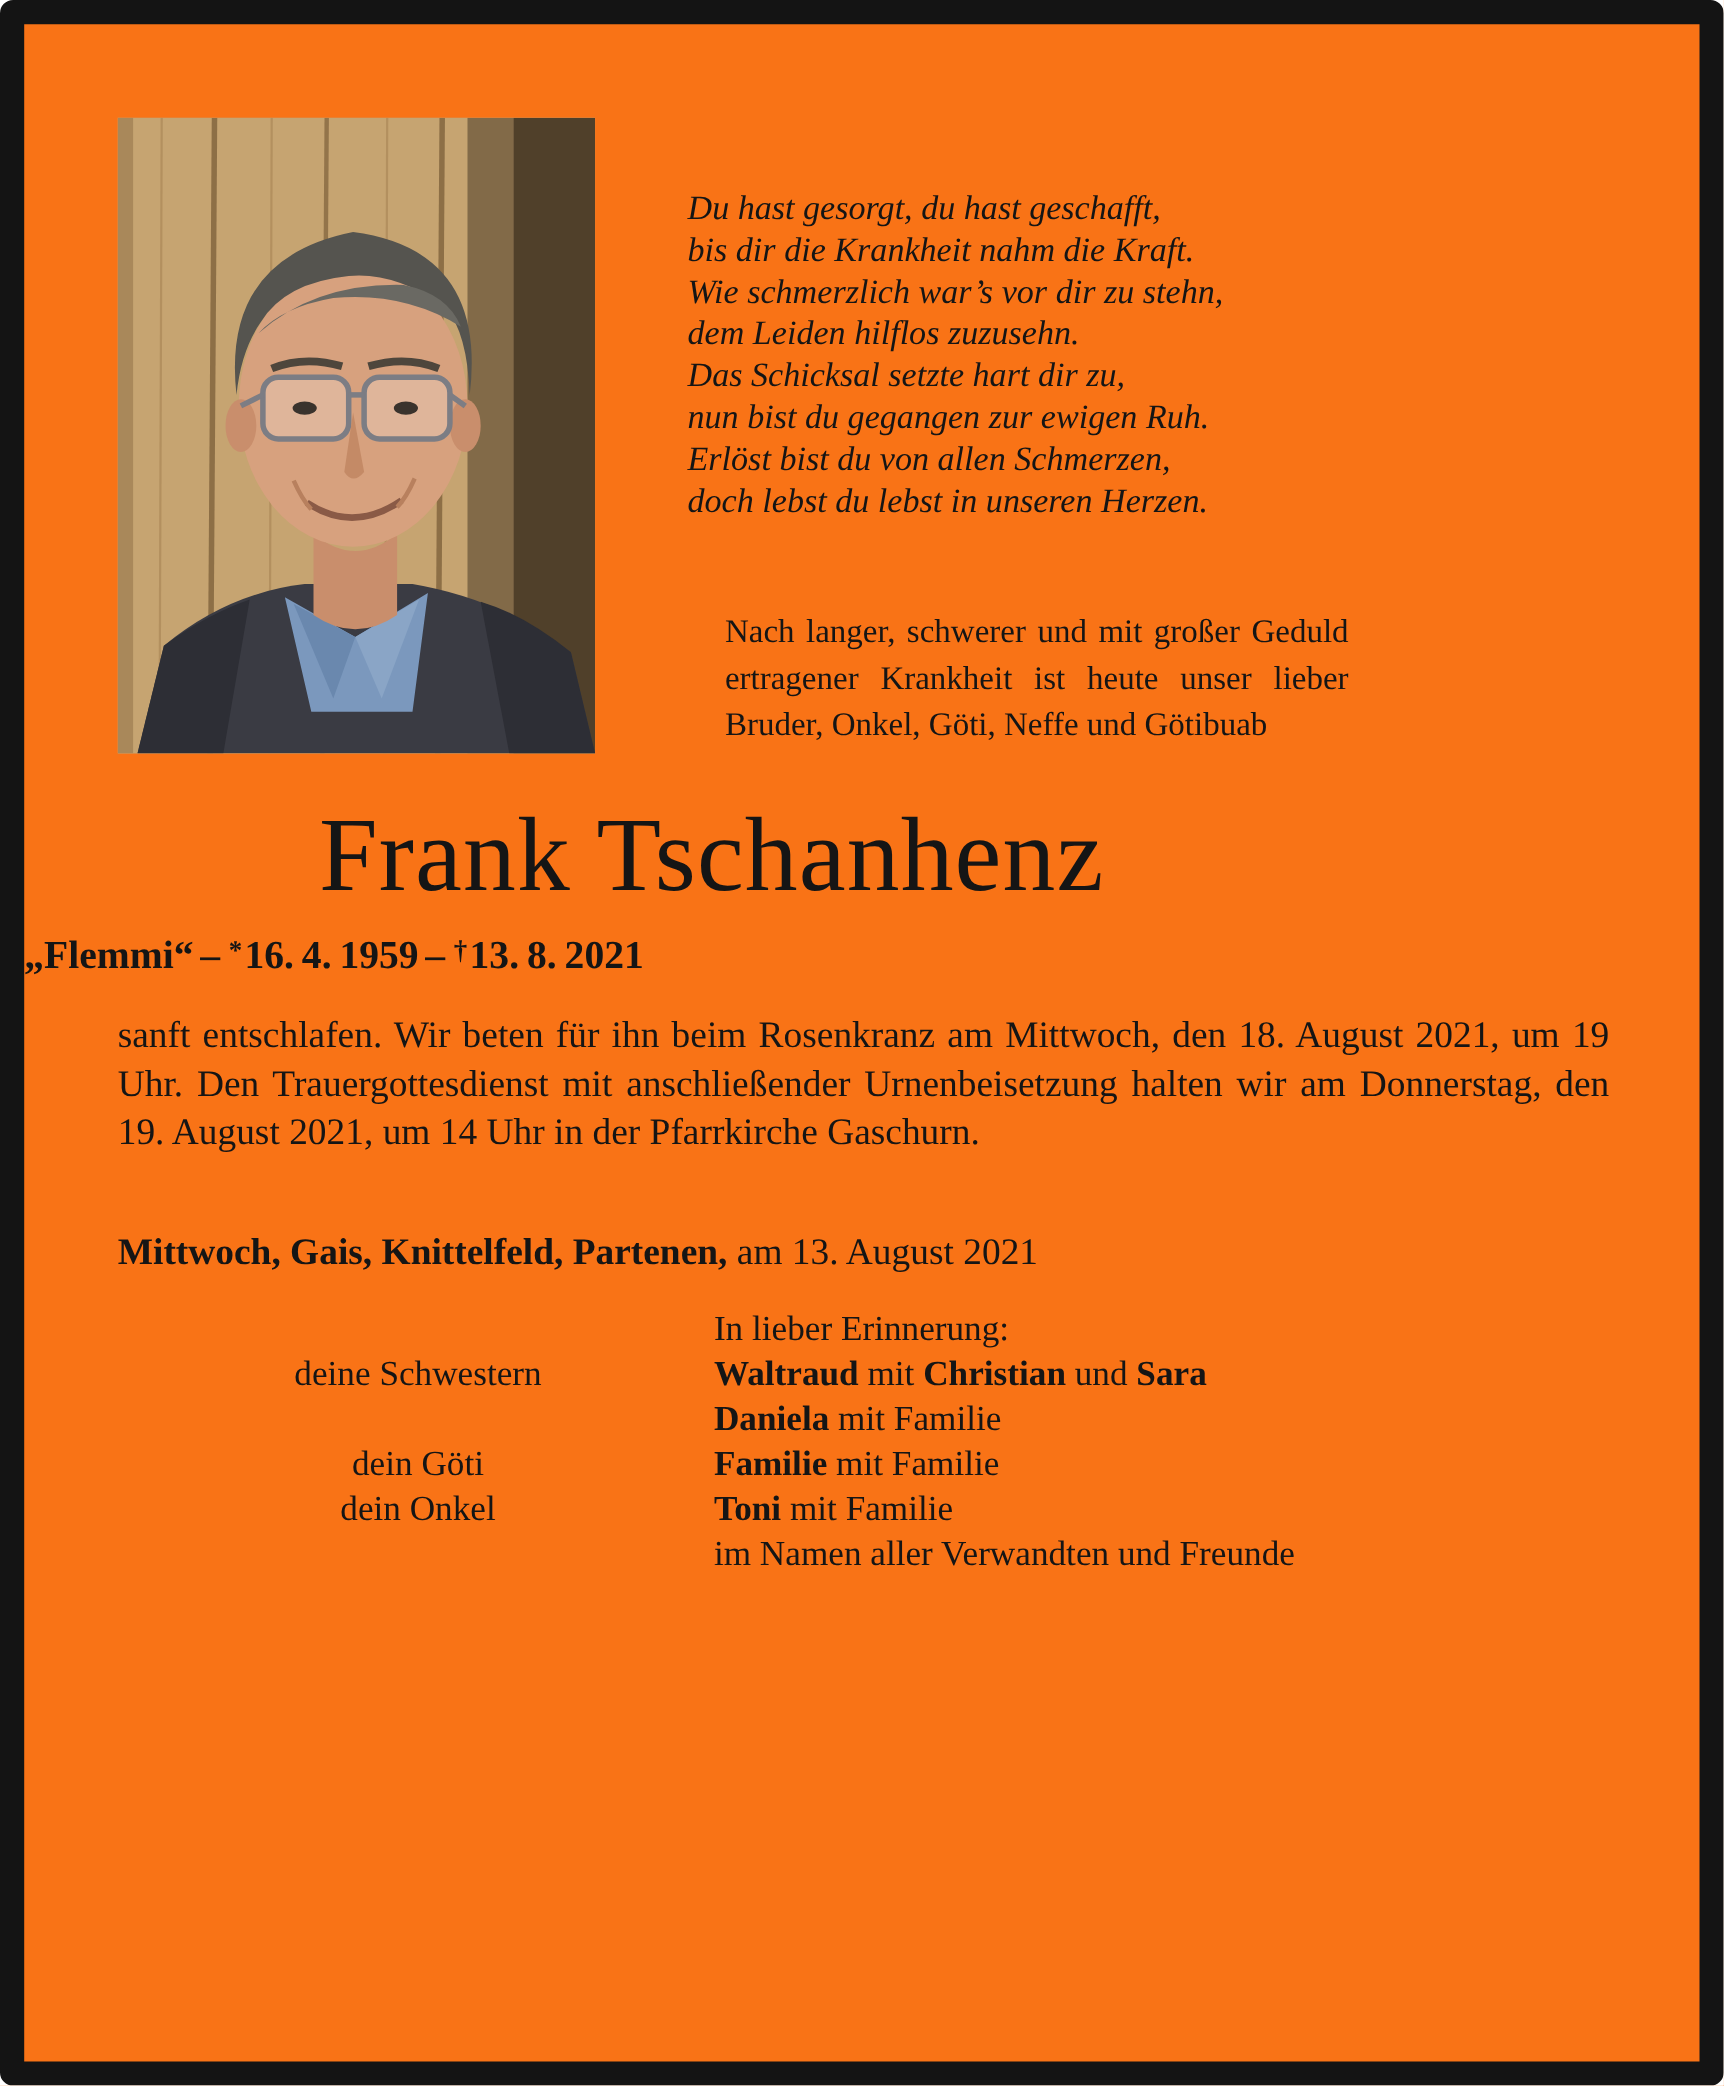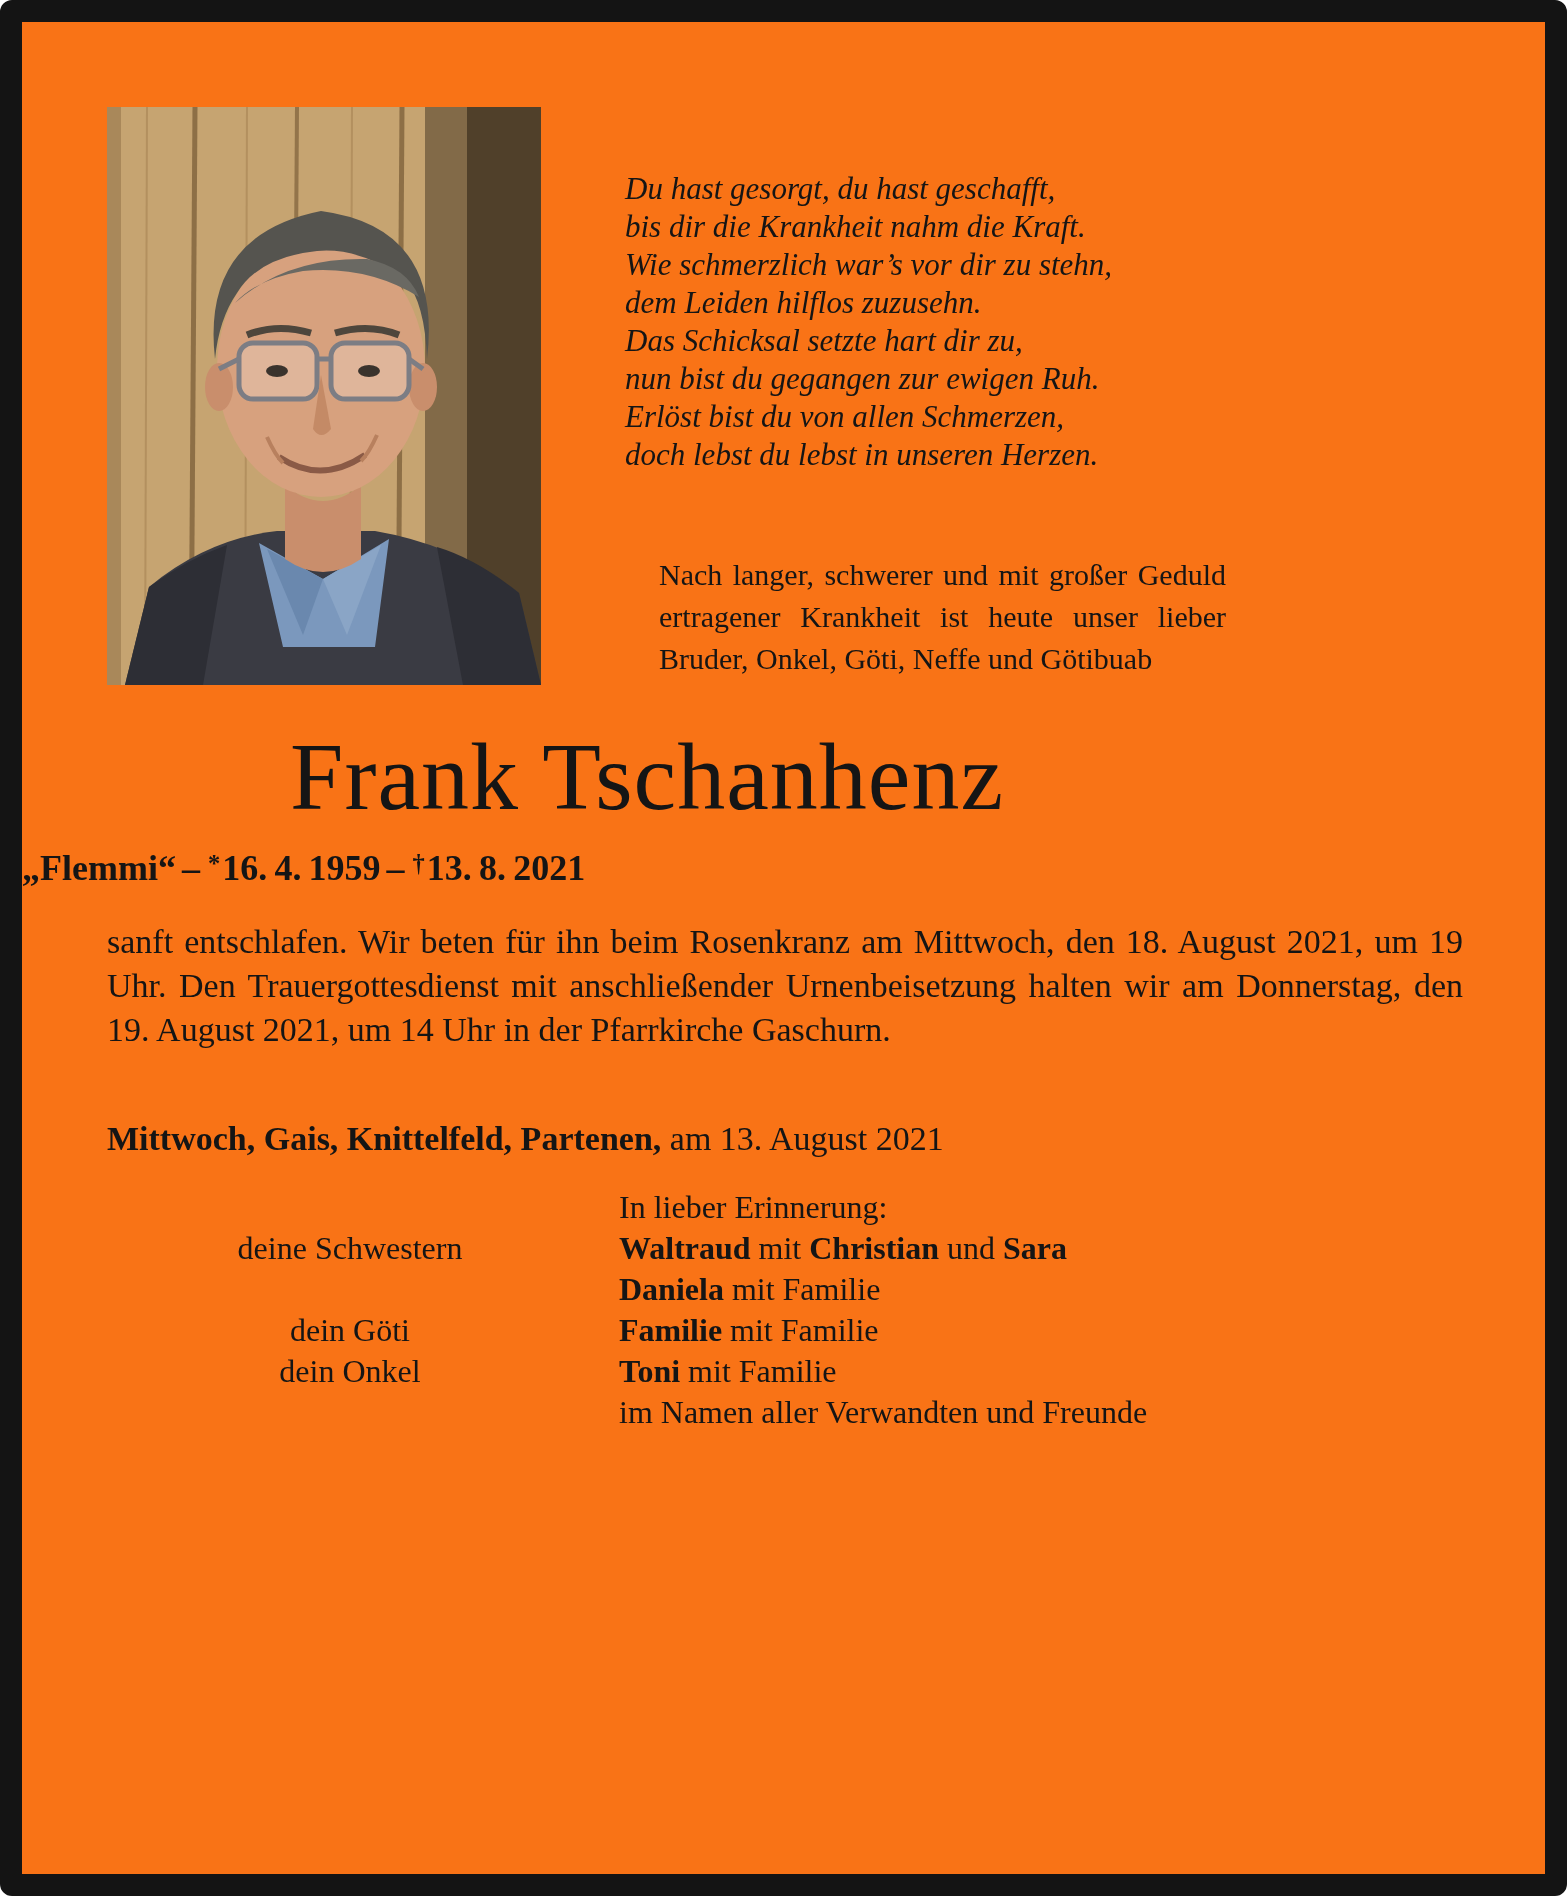--- a/index.html
+++ b/index.html
@@ -92,21 +92,21 @@
   .dateline {
     position: absolute;
     left: 85px;
     top: 1098px;
     font-size: 34px;
   }
   .dateline .places { font-weight: 700; }
 
   .rem-grid {
     position: absolute;
-    left: 73px;
+    left: 103px;
     top: 1165px;
     right: 70px;
     display: grid;
     grid-template-columns: 510px 1fr;
     column-gap: 14px;
     font-size: 32px;
     line-height: 41px;
   }
   .rem-label { text-align: center; }
   .rem-value b { font-weight: 700; }

